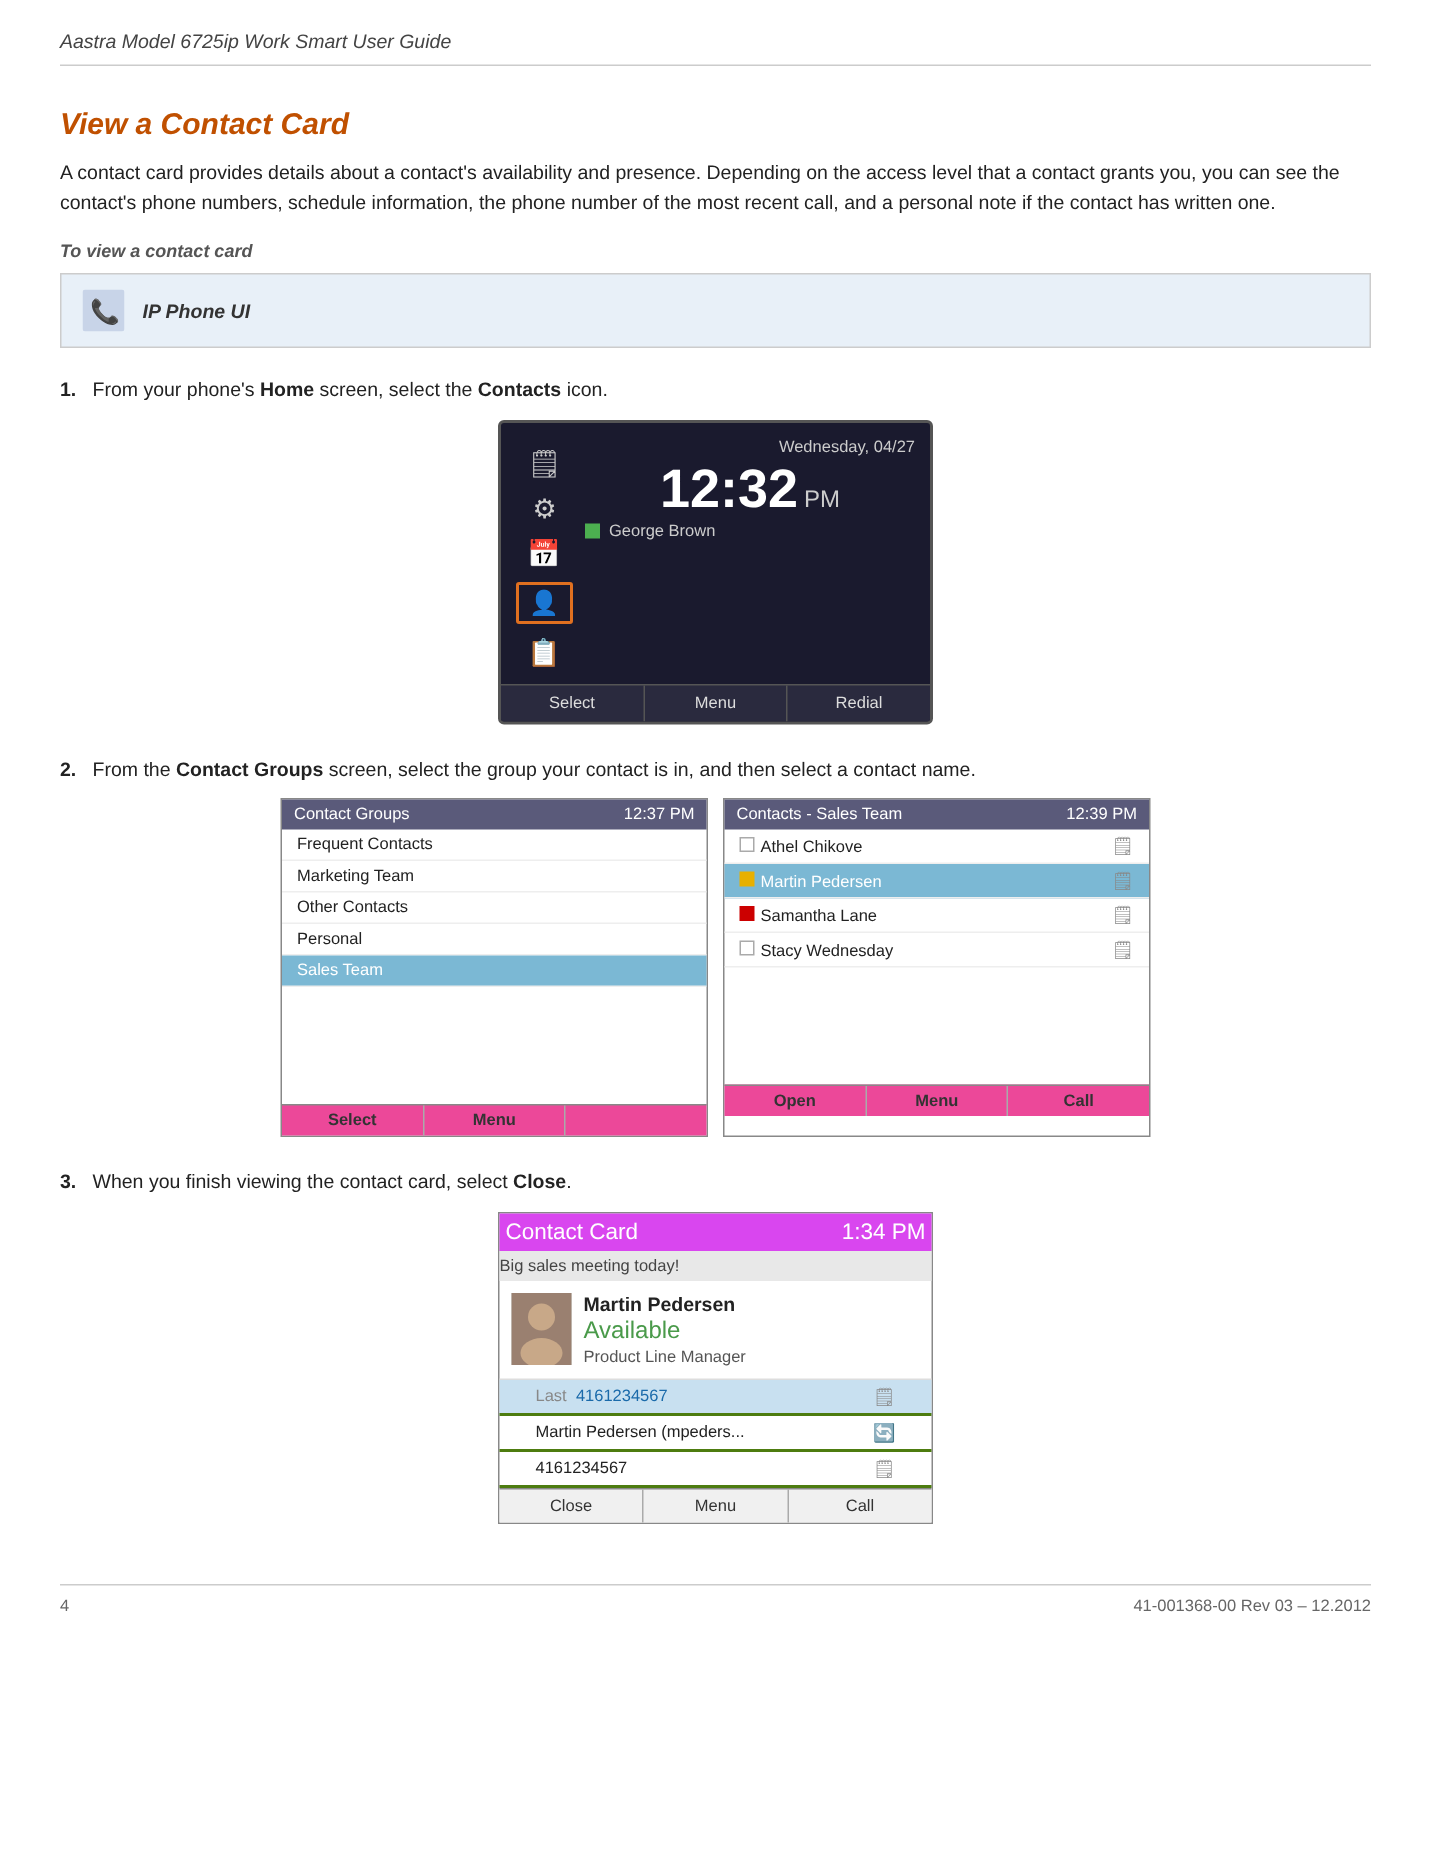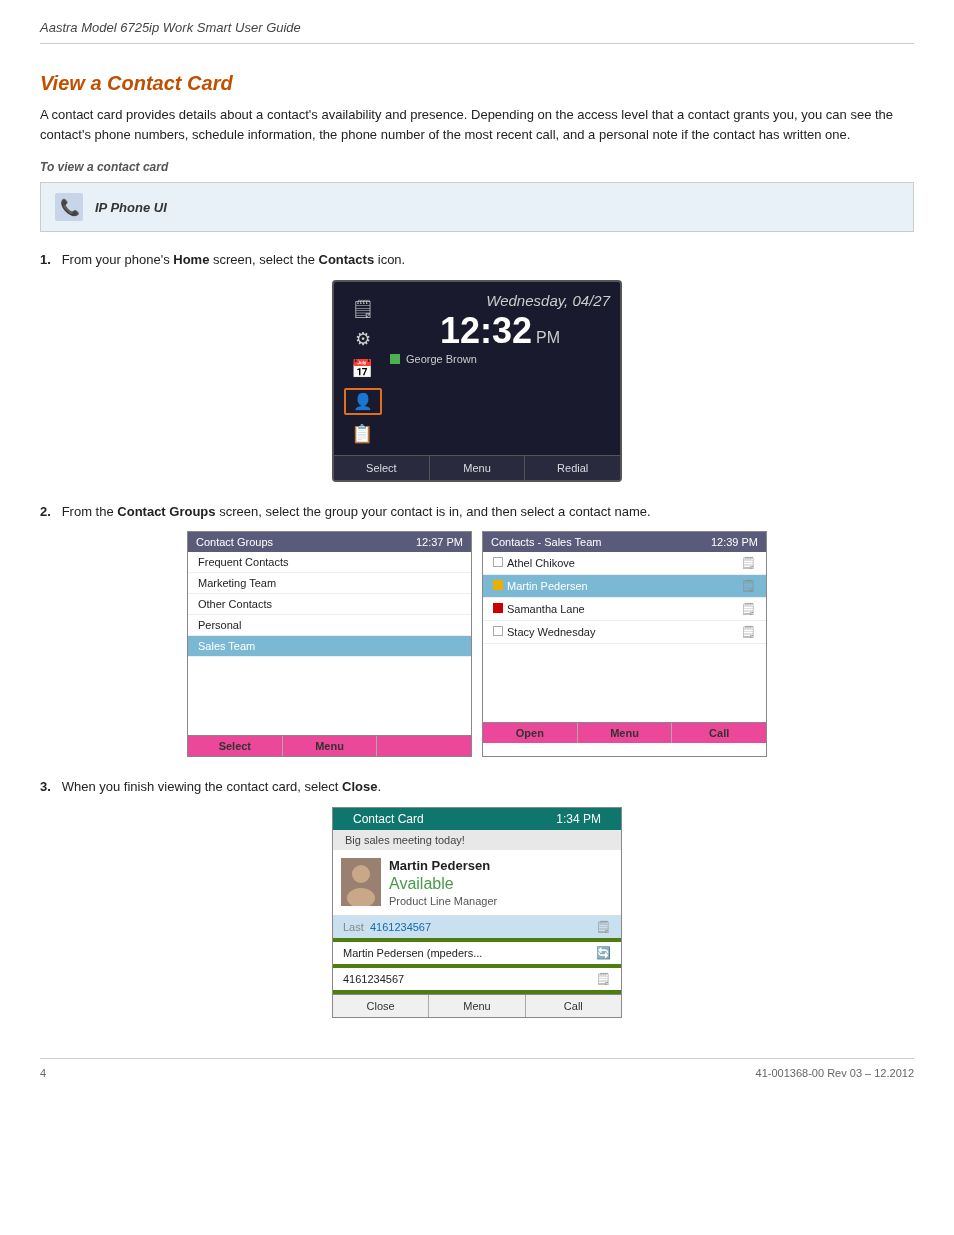--- a/index.html
+++ b/index.html
@@ -93,25 +93,24 @@
       border: 2px solid #555;
       border-radius: 4px;
       margin: 0 auto 10px auto;
       overflow: hidden;
     }
     .phone-screen-inner {
       padding: 10px;
       color: #fff;
     }
     .phone-date {
-      font-size: 15px;
+      font-size: 11px;
       color: #ccc;
       text-align: right;
       margin-bottom: 2px;
-      font-style: italic;
     }
     .phone-time {
       font-size: 36px;
       font-weight: bold;
       color: #fff;
       text-align: center;
       line-height: 1;
     }
     .phone-time-am {
       font-size: 16px;
@@ -198,30 +197,30 @@
 
     
     .contact-card-screen {
       width: 290px;
       border: 1px solid #888;
       background: #fff;
       font-size: 11px;
       margin: 0 auto;
     }
     .contact-card-header {
-      background: #0f766e;
+      background: #d946ef;
       color: #fff;
       display: flex;
       justify-content: space-between;
-      padding: 4px 20px;
-      font-size: 12px;
+      padding: 4px 4px;
+      font-size: 15px;
     }
     .contact-card-note {
       background: #e8e8e8;
-      padding: 4px 12px;
+      padding: 4px 0;
       font-size: 11px;
       color: #444;
     }
     .contact-card-profile {
       display: flex;
       gap: 8px;
       padding: 8px;
       border-bottom: 1px solid #ddd;
     }
     .contact-avatar {
@@ -246,22 +245,22 @@
       font-size: 16px;
     }
     .contact-title {
       font-size: 11px;
       color: #555;
     }
     .contact-card-row {
       display: flex;
       justify-content: space-between;
       align-items: center;
-      padding: 4px 10px;
-      border-bottom: 4px solid #4d7c0f;
+      padding: 4px 24px;
+      border-bottom: 2px solid #4d7c0f;
       text-align: center;
     }
     .contact-card-row-highlight {
       background: #c8e0f0;
     }
     .contact-card-label {
       color: #888;
       font-size: 11px;
     }
     .contact-card-value {

